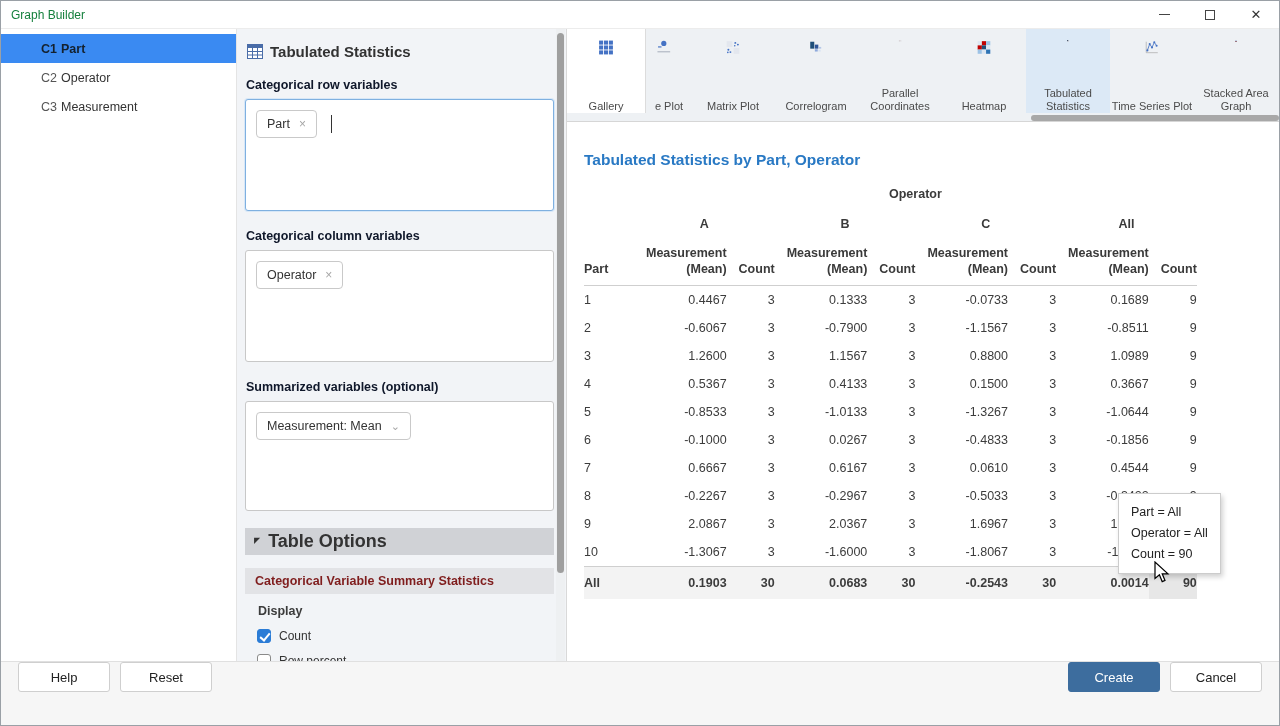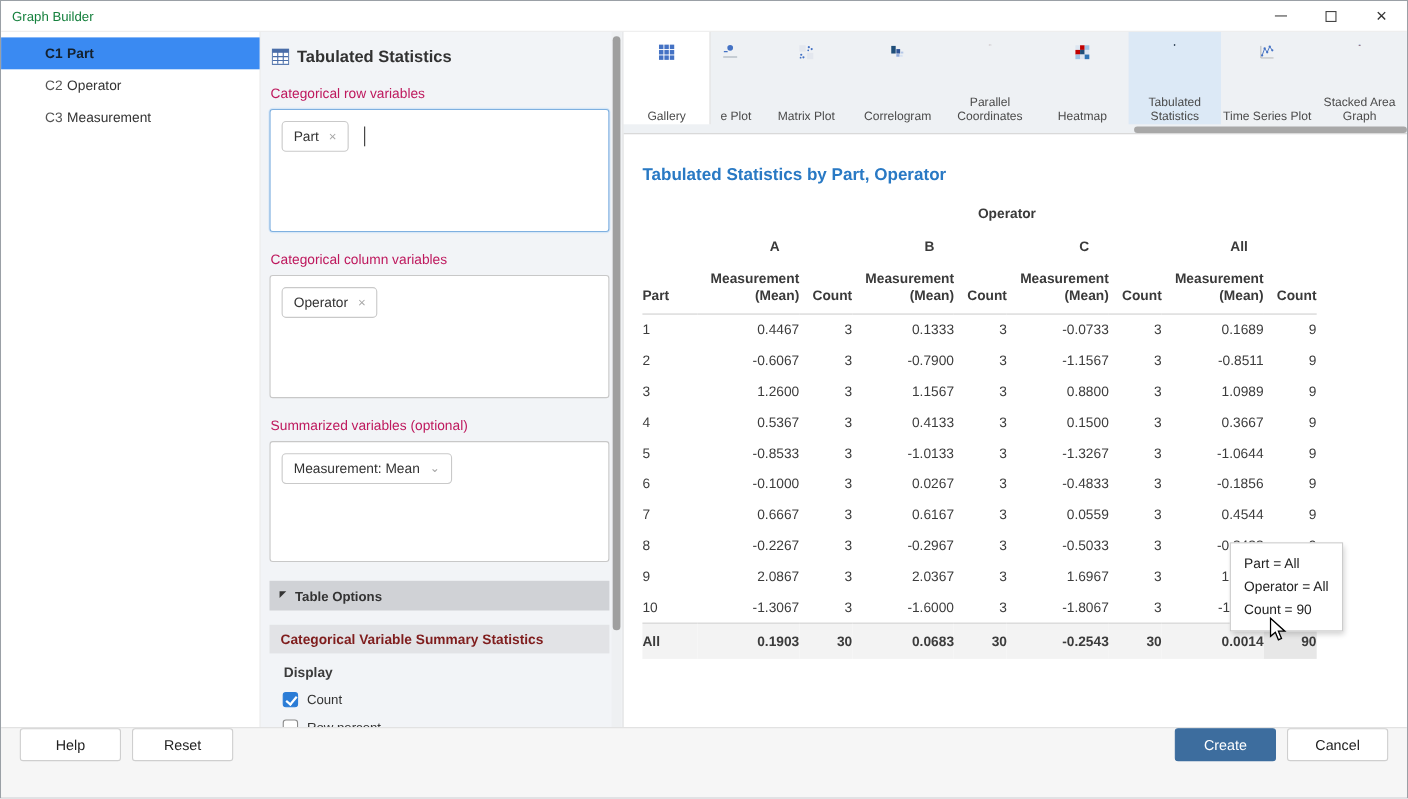--- a/index.html
+++ b/index.html
@@ -25,31 +25,31 @@
   
   .var-row { height:29px; display:flex; align-items:center; font-size:12.5px; }
   .var-row .var-id { width:60px; padding-left:40px; color:#555; }
   .var-row .var-label { color:#333; }
   .var-row.selected { background:#3a8af2; }
   .var-row.selected .var-id, .var-row.selected .var-label { color:#14212e; font-weight:bold; }
 
   
   .panel-header { margin:14px 0 0 2px; display:flex; align-items:center; gap:7px; }
   .panel-header .ph-title { font-size:15px; font-weight:bold; color:#323232; }
-  .field-label { margin:18px 0 7px 1px; font-size:12.5px; font-weight:normal; color:#be185d; }
+  .field-label { margin:18px 0 7px 1px; font-size:12.5px; font-weight:bold; color:#0f172a; }
   .drop-box { background:#fff; border:1px solid #c8c8c8; border-radius:3px; height:112px; padding:10px; }
   .drop-box.focused { border:1px solid #7fb0e0; box-shadow:0 0 0 1px #d7e7f7; }
   .drop-box.short { height:110px; }
   .chip { display:inline-flex; align-items:center; gap:9px; background:#fff; border:1px solid #c9c9c9; border-radius:4px; padding:6px 10px; font-size:12.5px; color:#333; }
   .chip .x { color:#a6a6a6; font-size:12px; line-height:1; }
   .chip .chev { color:#a6a6a6; font-size:11px; line-height:1; }
   .caret { display:inline-block; width:1px; height:18px; background:#333; margin-left:10px; vertical-align:middle; }
   .table-options { margin-top:17px; height:27px; background:#d0d2d6; display:flex; align-items:center; gap:8px; padding:0 9px; }
   .table-options .tri { font-size:8px; color:#333; transform:translateY(-1px); }
-  .table-options .to-label { font-size:12px; font-weight:bold; color:#333; }
+  .table-options .to-label { font-size:18px; font-weight:bold; color:#333; }
   .summary-bar { margin-top:13px; height:26px; background:#e2e3e6; display:flex; align-items:center; padding:0 10px; font-size:12.5px; font-weight:bold; color:#7f1d1d; }
   .display-label { margin:10px 0 0 1px; font-size:12.5px; font-weight:bold; color:#3c3c3c;padding-left:12px; }
   .cb-row { display:flex; align-items:center; gap:8px; margin:11px 0 0 12px; font-size:12px; color:#333; }
   .cb { width:14px; height:14px; border:1px solid #8a8a8a; border-radius:3px; background:#fff; position:relative; flex:0 0 auto; }
   .cb.checked { background:#2b7cd6; border-color:#2b7cd6; }
   .cb.checked::after { content:""; position:absolute; left:4px; top:1px; width:4px; height:8px; border:solid #fff; border-width:0 2px 2px 0; transform:rotate(40deg); }
   .v-scroll { position:absolute; top:0; right:1px; width:9px; height:100%; background:#eef0f2; }
   .v-scroll .thumb { position:absolute; top:4px; left:1px; width:7px; height:540px; background:#9f9f9f; border-radius:4px; }
 
   
@@ -414,21 +414,21 @@
               <td class="c-count">3</td>
               <td class="c-mean">-0.1856</td>
               <td class="c-count">9</td>
             </tr>
             <tr>
               <td class="c-part">7</td>
               <td class="c-mean">0.6667</td>
               <td class="c-count">3</td>
               <td class="c-mean">0.6167</td>
               <td class="c-count">3</td>
-              <td class="c-mean">0.0559</td>
+              <td class="c-mean">0.0610</td>
               <td class="c-count">3</td>
               <td class="c-mean">0.4544</td>
               <td class="c-count">9</td>
             </tr>
             <tr>
               <td class="c-part">8</td>
               <td class="c-mean">-0.2267</td>
               <td class="c-count">3</td>
               <td class="c-mean">-0.2967</td>
               <td class="c-count">3</td>

